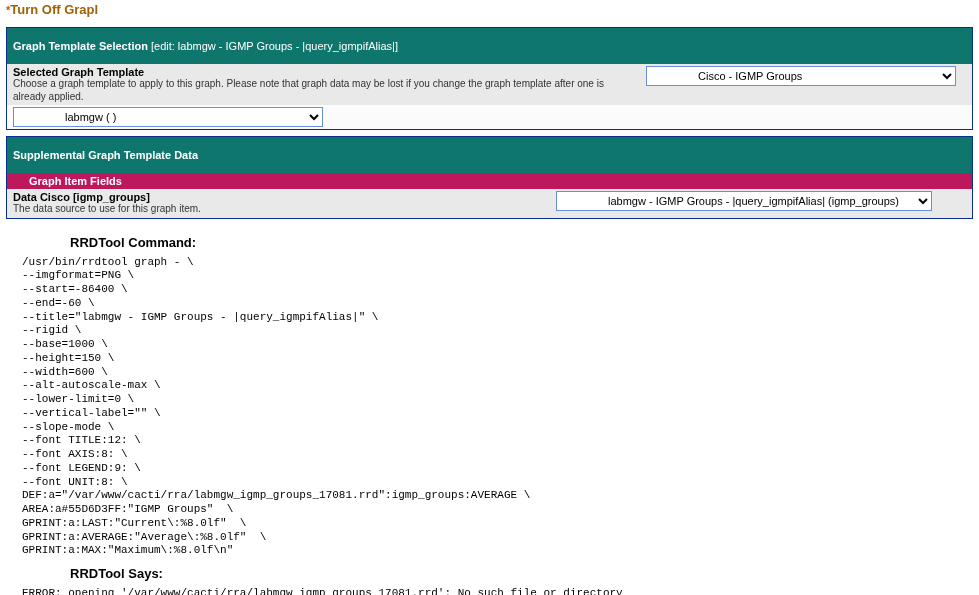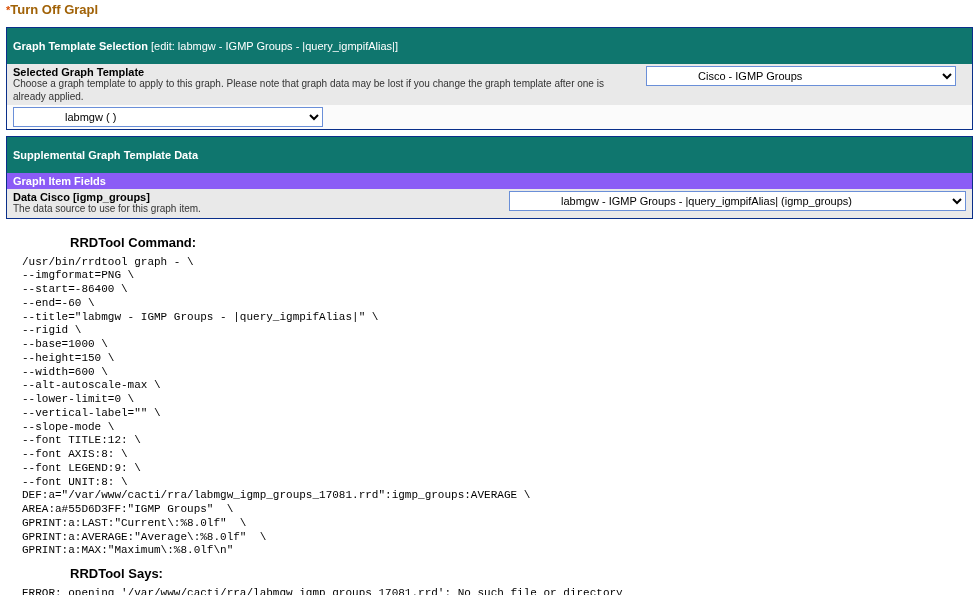--- a/index.html
+++ b/index.html
@@ -33,25 +33,25 @@
   .panel { border: 1px solid #0a2f8a; margin: 2px 6px 6px 6px; }
   .panel-header {
     background: #0f766e;
     color: #fff;
     font-weight: bold;
     font-size: 11px;
     padding: 12px 6px;
   }
   .panel-header .edit-label { font-weight: normal; }
   .subheader {
-    background: #8b5cf6;
+    background: #be185d;
     color: #fff;
     font-weight: bold;
     font-size: 11px;
-    padding: 2px 6px;
+    padding: 2px 22px;
   }
   .row {
     display: flex;
     align-items: flex-start;
     padding: 2px 6px;
     column-gap: 10px;
   }
   .row.greybg { background: #e9e9e9; }
   .row.whitebg { background: #fbfbfb; }
   .left-col { flex: 1 1 auto; }
@@ -113,21 +113,21 @@
 
 <div class="panel">
   <div class="panel-header">Supplemental Graph Template Data</div>
   <div class="subheader">Graph Item Fields</div>
   <div class="row greybg">
     <div class="left-col">
       <div class="field-label">Data Cisco [igmp_groups]</div>
       <div class="field-desc">The data source to use for this graph item.</div>
     </div>
     <div class="right-col" style="flex-basis:410px">
-      <select class="form-select" style="width:457px">
+      <select class="form-select" style="width:376px">
         <option>labmgw - IGMP Groups - |query_igmpifAlias| (igmp_groups)</option>
       </select>
     </div>
   </div>
 </div>
 
 <div class="content-block">
   <div class="sect-title">RRDTool Command:</div>
   <pre class="cmd">/usr/bin/rrdtool graph - \
 --imgformat=PNG \

